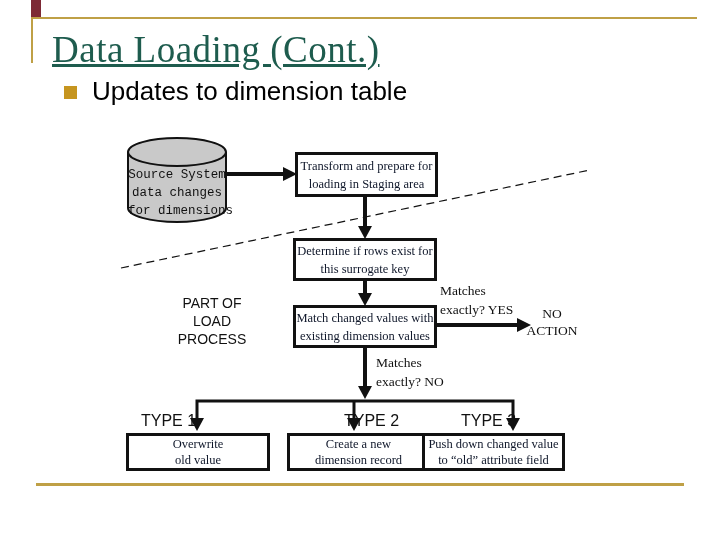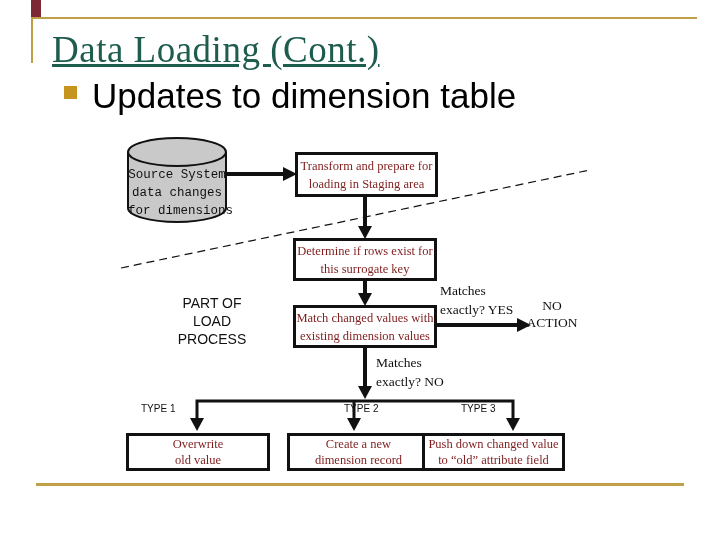--- a/index.html
+++ b/index.html
@@ -8,47 +8,47 @@
   
   .accent-bar{position:absolute;left:31px;top:0;width:10px;height:17px;background:#7D2935;}
   .top-line{position:absolute;left:31px;top:17px;width:666px;height:2px;background:#BFA046;}
   .left-stub{position:absolute;left:31px;top:17px;width:2px;height:46px;background:#BFA046;}
   .bottom-line{position:absolute;left:36px;top:483px;width:648px;height:3px;background:#BFA046;}
   
   .title{position:absolute;left:52px;top:28px;margin:0;font-family:"Liberation Serif",serif;
          font-size:37px;font-weight:normal;color:#1E5C4E;letter-spacing:0.5px;white-space:pre;text-decoration:underline;}
   .bullet-marker{position:absolute;left:64px;top:86px;width:13px;height:13px;background:#C6951F;}
   .bullet-text{position:absolute;left:92px;top:76px;font-family:"Liberation Sans",sans-serif;
-               font-size:35px;color:#000;white-space:pre;}
+               font-size:26px;color:#000;white-space:pre;}
   
   .diagram-svg{position:absolute;left:0;top:0;width:720px;height:540px;}
   
   .fbox{position:absolute;border:3px solid #111;background:#fff;display:flex;align-items:center;
         justify-content:center;text-align:center;font-family:"Liberation Serif",serif;
-        font-size:12.5px;line-height:18px;color:#7f1d1d;white-space:pre;}
+        font-size:12.5px;line-height:18px;color:#0f172a;white-space:pre;}
   .box-transform{left:295px;top:152px;width:137px;height:39px;}
   .box-determine{left:293px;top:238px;width:138px;height:37px;}
   .box-match{left:293px;top:305px;width:138px;height:37px;}
   .box-type{top:433px;height:32px;line-height:16px;}
   .box-type1{left:126px;width:138px;}
   .box-type2{left:287px;width:137px;}
   .box-type3{left:422px;width:137px;}
   
   .cyl-label{position:absolute;left:128px;top:166px;width:98px;text-align:center;
              font-family:Liberation Mono, monospace;font-size:12.5px;line-height:18px;
              color:#111;white-space:pre;}
   
   .lbl{position:absolute;color:#111;white-space:pre;}
   .lbl-sans{font-family:"Liberation Sans",sans-serif;font-weight:normal;}
   .lbl-serif{font-family:"Liberation Serif",serif;font-weight:normal;}
   .part-of{left:167px;top:294px;width:90px;text-align:center;font-size:14px;line-height:18px;}
   .matches-yes{left:440px;top:281px;font-size:13.5px;line-height:19px;}
-  .no-action{left:522px;top:297px;width:60px;text-align:center;font-size:13.5px;line-height:17px;}
+  .no-action{left:522px;top:305px;width:60px;text-align:center;font-size:13.5px;line-height:17px;}
   .matches-no{left:376px;top:353px;font-size:13.5px;line-height:19px;}
-  .type-lbl{top:403px;font-size:10px;}
+  .type-lbl{top:412px;font-size:16px;}
   .type1-lbl{left:141px;}
   .type2-lbl{left:300px;margin-left:44px;}
   .type3-lbl{left:461px;}
 </style>
 </head>
 <body>
 
 <div class="slide">
 
   <div class="accent-bar"></div>

